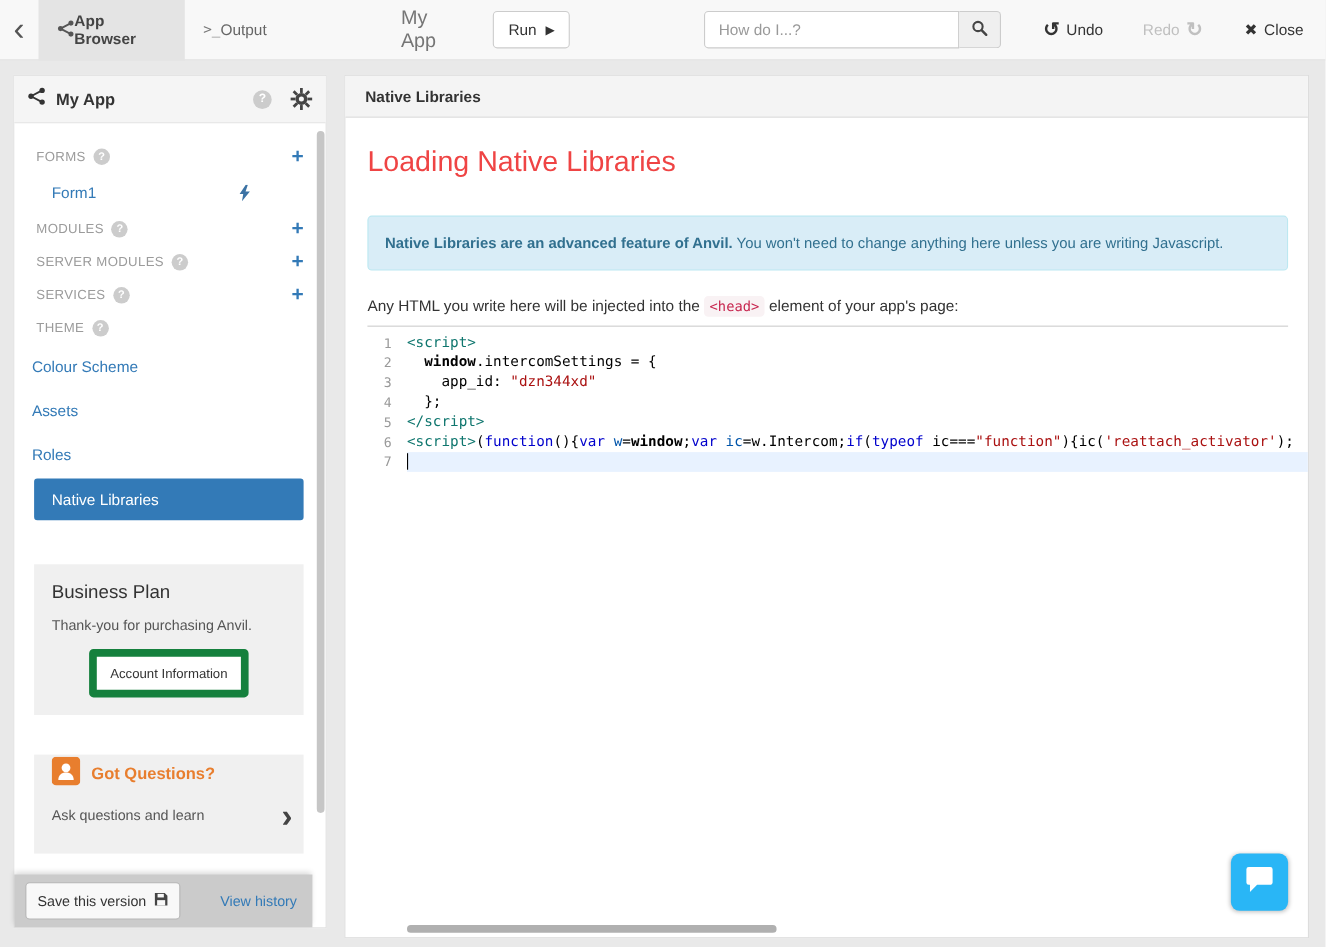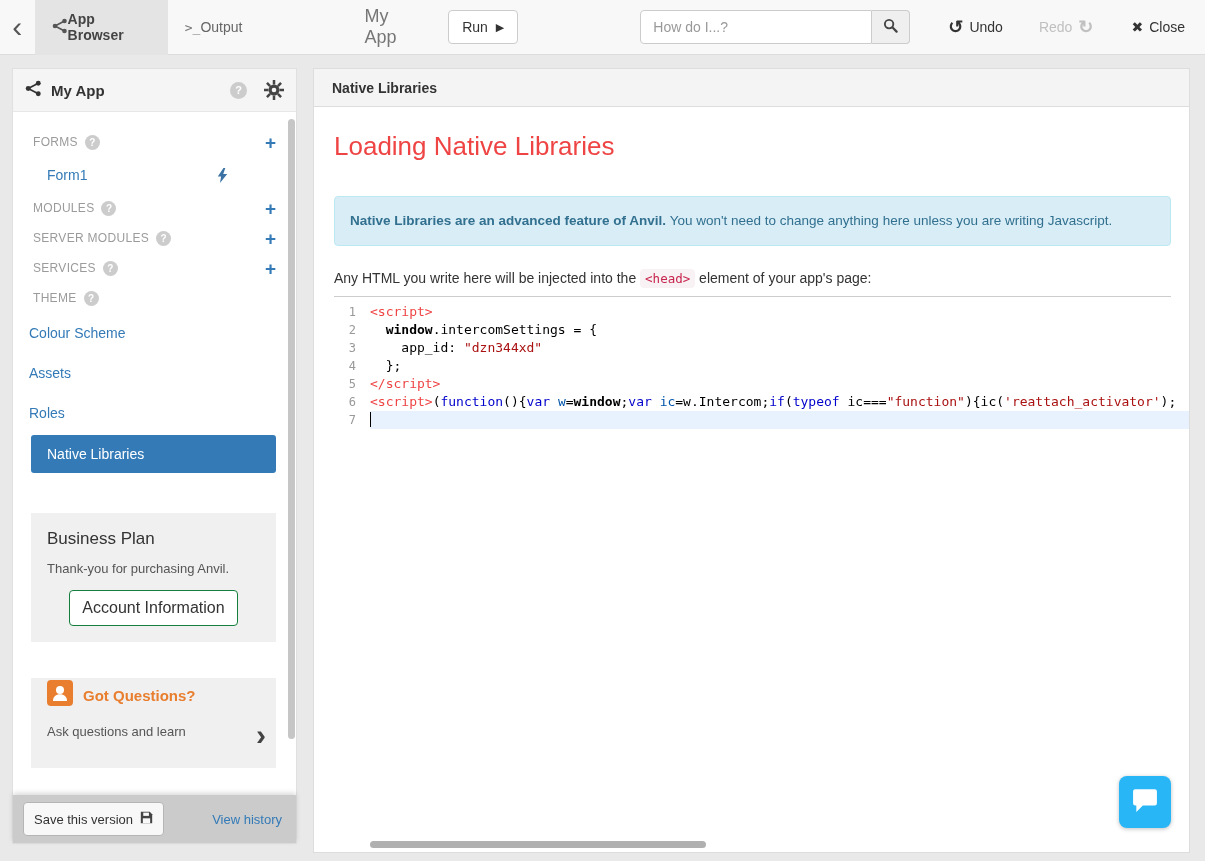--- a/index.html
+++ b/index.html
@@ -90,39 +90,39 @@
   .item-row.selected {
     background:#337ab7; color:#fff; margin:2px 20px 2px 18px;
     padding:11px 0 11px 16px; border-radius:3px;
   }
   .plan-box {
     margin:40px 20px 0 18px; background:#f0f0f0; padding:16px;
   }
   .plan-title { font-size:17px; color:#333; margin-bottom:12px; }
   .plan-text { font-size:13px; color:#555; margin-bottom:14px; }
   .plan-btn {
-    display:block; margin:0 auto; background:#fff; border:1px solid #15803d; border-radius:4px;
-    padding:8px 12px; font-size:16px; color:#333; cursor:pointer;
+    display:block; margin:0 auto; background:#fff; border:7px solid #15803d; border-radius:4px;
+    padding:8px 12px; font-size:12px; color:#333; cursor:pointer;
     font-family:"Liberation Sans", sans-serif;
     text-align:right;
   }
   .questions-box {
     margin:36px 20px 0 18px; background:#f0f0f0; padding:2px 16px; position:relative; cursor:pointer;
     min-height:90px;
   }
   .q-head { display:flex; align-items:center; gap:10px; }
   .q-title { font-size:15px; font-weight:bold; color:#e87e2e; }
   .q-text { font-size:13px; color:#555; margin-top:14px; }
   .q-chevron { position:absolute; right:10px; top:42px; font-size:30px; font-weight:bold; color:#444; line-height:1; }
   .sidebar-scrollbar {
     position:absolute; top:50px; right:1px; width:7px; height:620px;
     background:#c6c6c6; border-radius:4px;
   }
   .sidebar-footer {
-    position:absolute; bottom:0; left:0; right:0; height:48px; background:#cbcbcb;
+    position:absolute; bottom:0; left:0; right:12px; height:48px; background:#cbcbcb;
     display:flex; align-items:center; justify-content:space-between; padding:0 10px;
     box-shadow:0 -2px 5px rgba(0,0,0,0.15);
   }
   .save-btn {
     background:#f8f8f8; border:1px solid #b5b5b5; border-radius:4px;
     padding:8px 10px; font-size:13px; color:#333; display:flex; align-items:center; gap:7px;
     cursor:pointer; font-family:"Liberation Sans", sans-serif;
   }
   .history-link { color:#337ab7; font-size:13px; text-decoration:none; cursor:pointer; margin-right:4px; }
 
@@ -152,21 +152,21 @@
     display:flex; margin-right:-18px; padding-top:6px;
     font-family:"DejaVu Sans Mono", monospace; font-size:13px; line-height:18px;
     cursor:text;
   }
   .gutter { width:30px; flex-shrink:0; text-align:right; padding-right:8px; color:#999; }
   .line-number { height:18px; font-size:12px; line-height:18px; }
   .code-lines { flex:1; overflow:hidden; padding-left:6px; }
   .code-line { height:18px; white-space:pre; }
   .code-line.active-line { background:#e8f2ff; }
   .tok-plain   { color:#000; }
-  .tok-tag     { color:#ef4444; }
+  .tok-tag     { color:#0f766e; }
   .tok-keyword { color:#0000cc; }
   .tok-string  { color:#aa1111; }
   .tok-def     { color:#0055aa; }
   .tok-builtin { color:#000; font-weight:bold; }
   .cursor { display:inline-block; width:1px; height:15px; background:#000; vertical-align:text-top; }
   .hscroll-thumb {
     position:absolute; bottom:4px; left:56px; width:336px; height:7px;
     background:#b0b0b0; border-radius:4px;
   }
 

